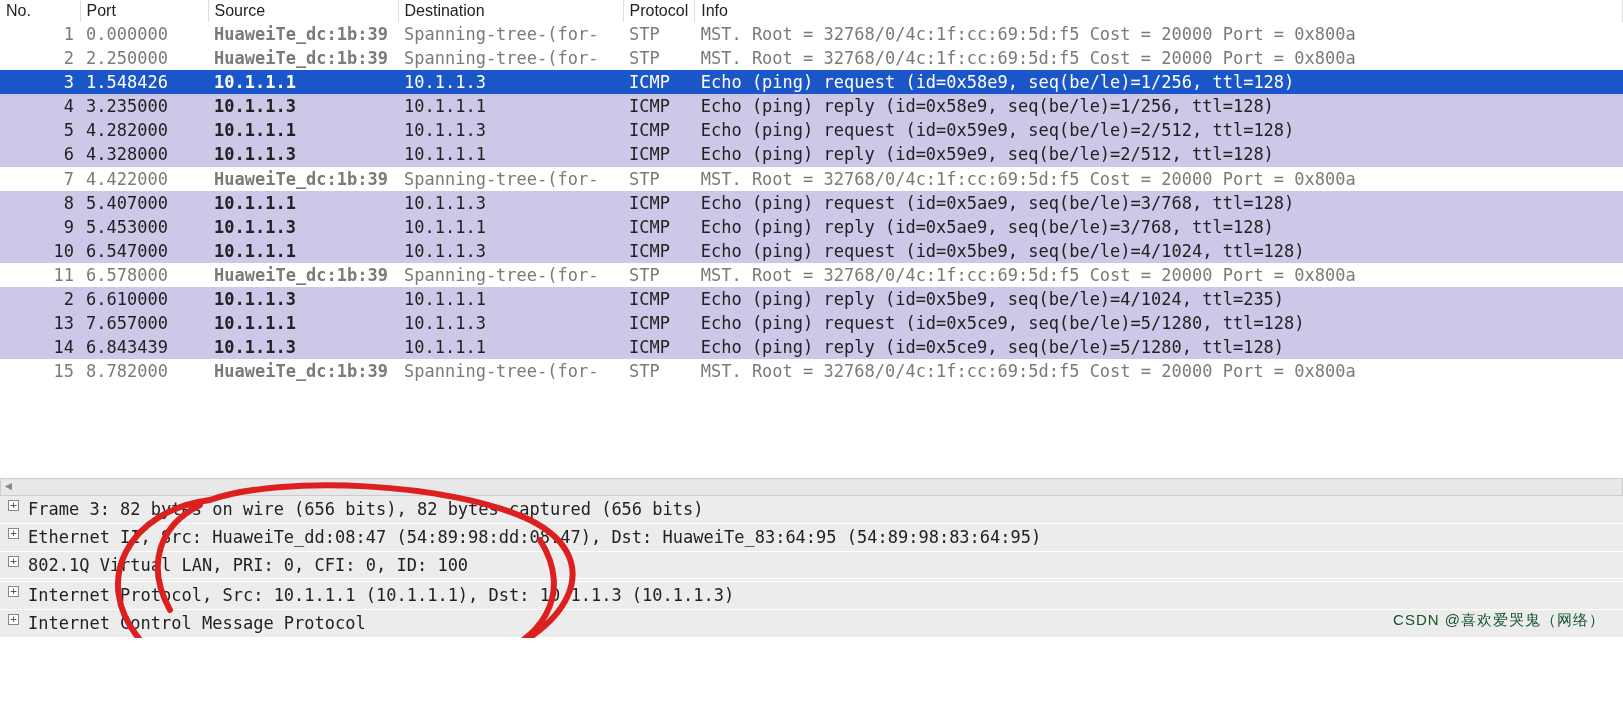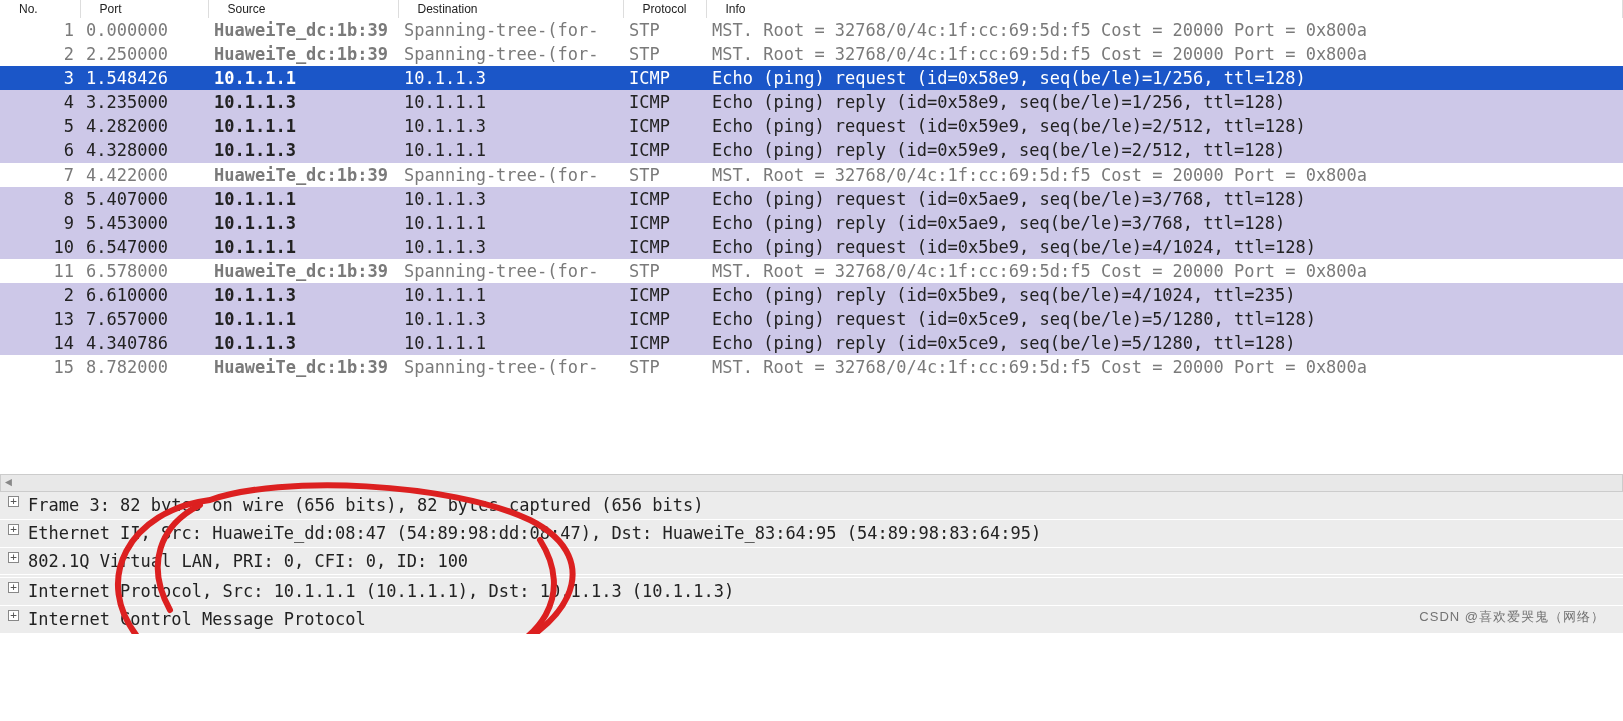--- a/index.html
+++ b/index.html
@@ -10,22 +10,22 @@
     color: #333;
     background: #fff;
     width: 1623px;
     position: relative;
   }
   .packet-table { width: 100%; border-collapse: collapse; font-family: "Consolas", monospace; }
   .packet-table th {
     text-align: left;
     font-weight: normal;
     font-family: "Segoe UI", Arial, sans-serif;
-    font-size: 12px;
-    padding: 2px 19px;
+    font-size: 16px;
+    padding: 2px 6px;
     color: #222;
     border-right: 1px solid #ddd;
     background: #fff;
   }
   .packet-table td { padding: 1px 6px; white-space: nowrap; line-height: 1.3; }
   .col-no { width: 80px; text-align: right; padding-right: 12px; }
   .col-time { width: 128px; }
   .col-src { width: 190px; font-weight: bold; }
   .col-dst { width: 225px; margin-top: 20px; }
   .col-proto { width: 68px; }
@@ -64,22 +64,22 @@
     line-height: 10px;
     text-align: center;
     background: #fff;
     color: #555;
   }
   .watermark {
     position: absolute;
     right: 18px;
     bottom: 8px;
     font-family: "Microsoft YaHei", Arial, sans-serif;
-    font-size: 13px;
-    color: #737373;
+    font-size: 15px;
+    color: #14532d;
     letter-spacing: 1px;
   }
   .annotation-svg {
     position: absolute;
     left: 100px;
     top: 470px;
     pointer-events: none;
   }
 </style>
 </head>
@@ -196,21 +196,21 @@
       <tr class="row-icmp">
         <td class="col-no">13</td>
         <td class="col-time">7.657000</td>
         <td class="col-src">10.1.1.1</td>
         <td class="col-dst">10.1.1.3</td>
         <td class="col-proto">ICMP</td>
         <td>Echo (ping) request  (id=0x5ce9, seq(be/le)=5/1280, ttl=128)</td>
       </tr>
       <tr class="row-icmp">
         <td class="col-no">14</td>
-        <td class="col-time">4.340786</td>
+        <td class="col-time">6.843439</td>
         <td class="col-src">10.1.1.3</td>
         <td class="col-dst">10.1.1.1</td>
         <td class="col-proto">ICMP</td>
         <td>Echo (ping) reply    (id=0x5ce9, seq(be/le)=5/1280, ttl=128)</td>
       </tr>
       <tr class="row-normal">
         <td class="col-no">15</td>
         <td class="col-time">8.782000</td>
         <td class="col-src">HuaweiTe_dc:1b:39</td>
         <td class="col-dst">Spanning-tree-(for-</td>

